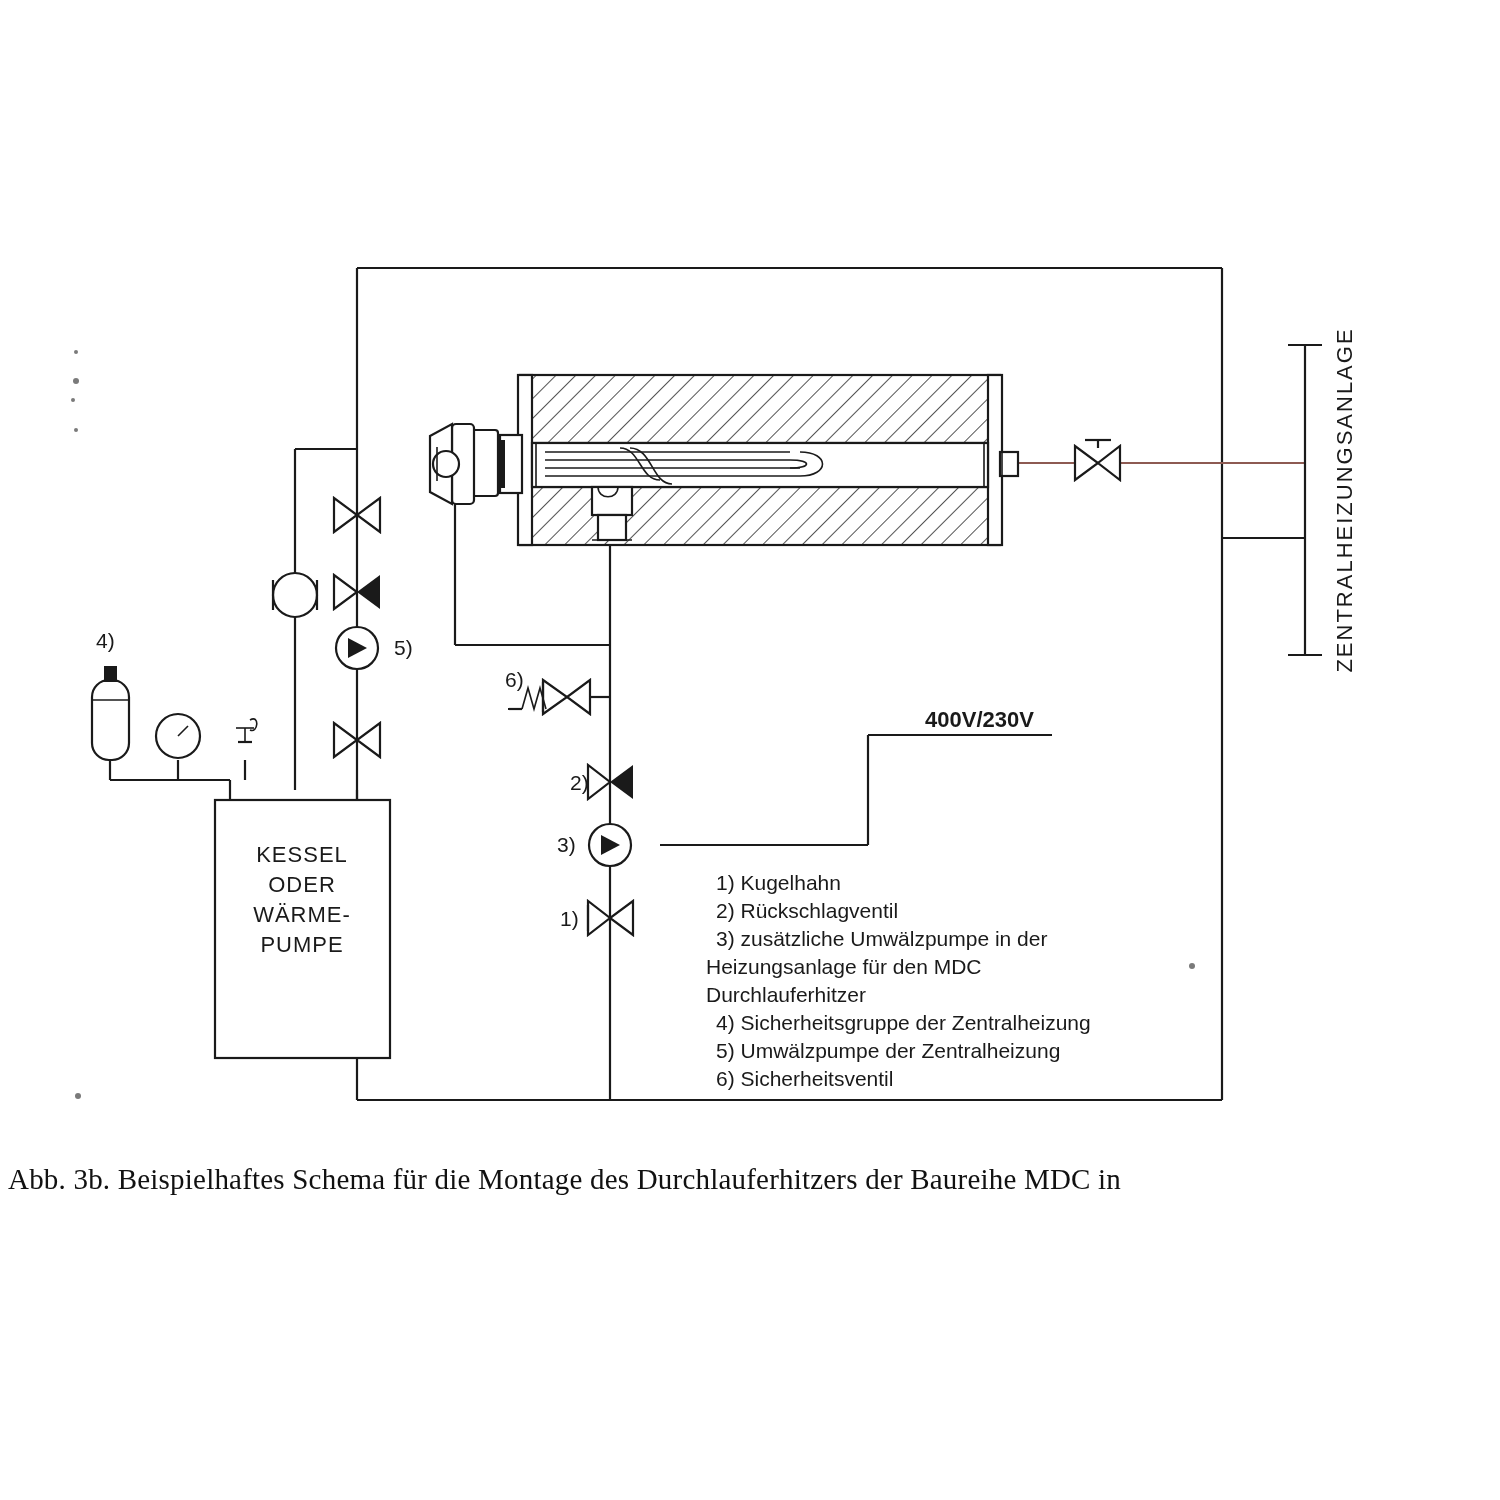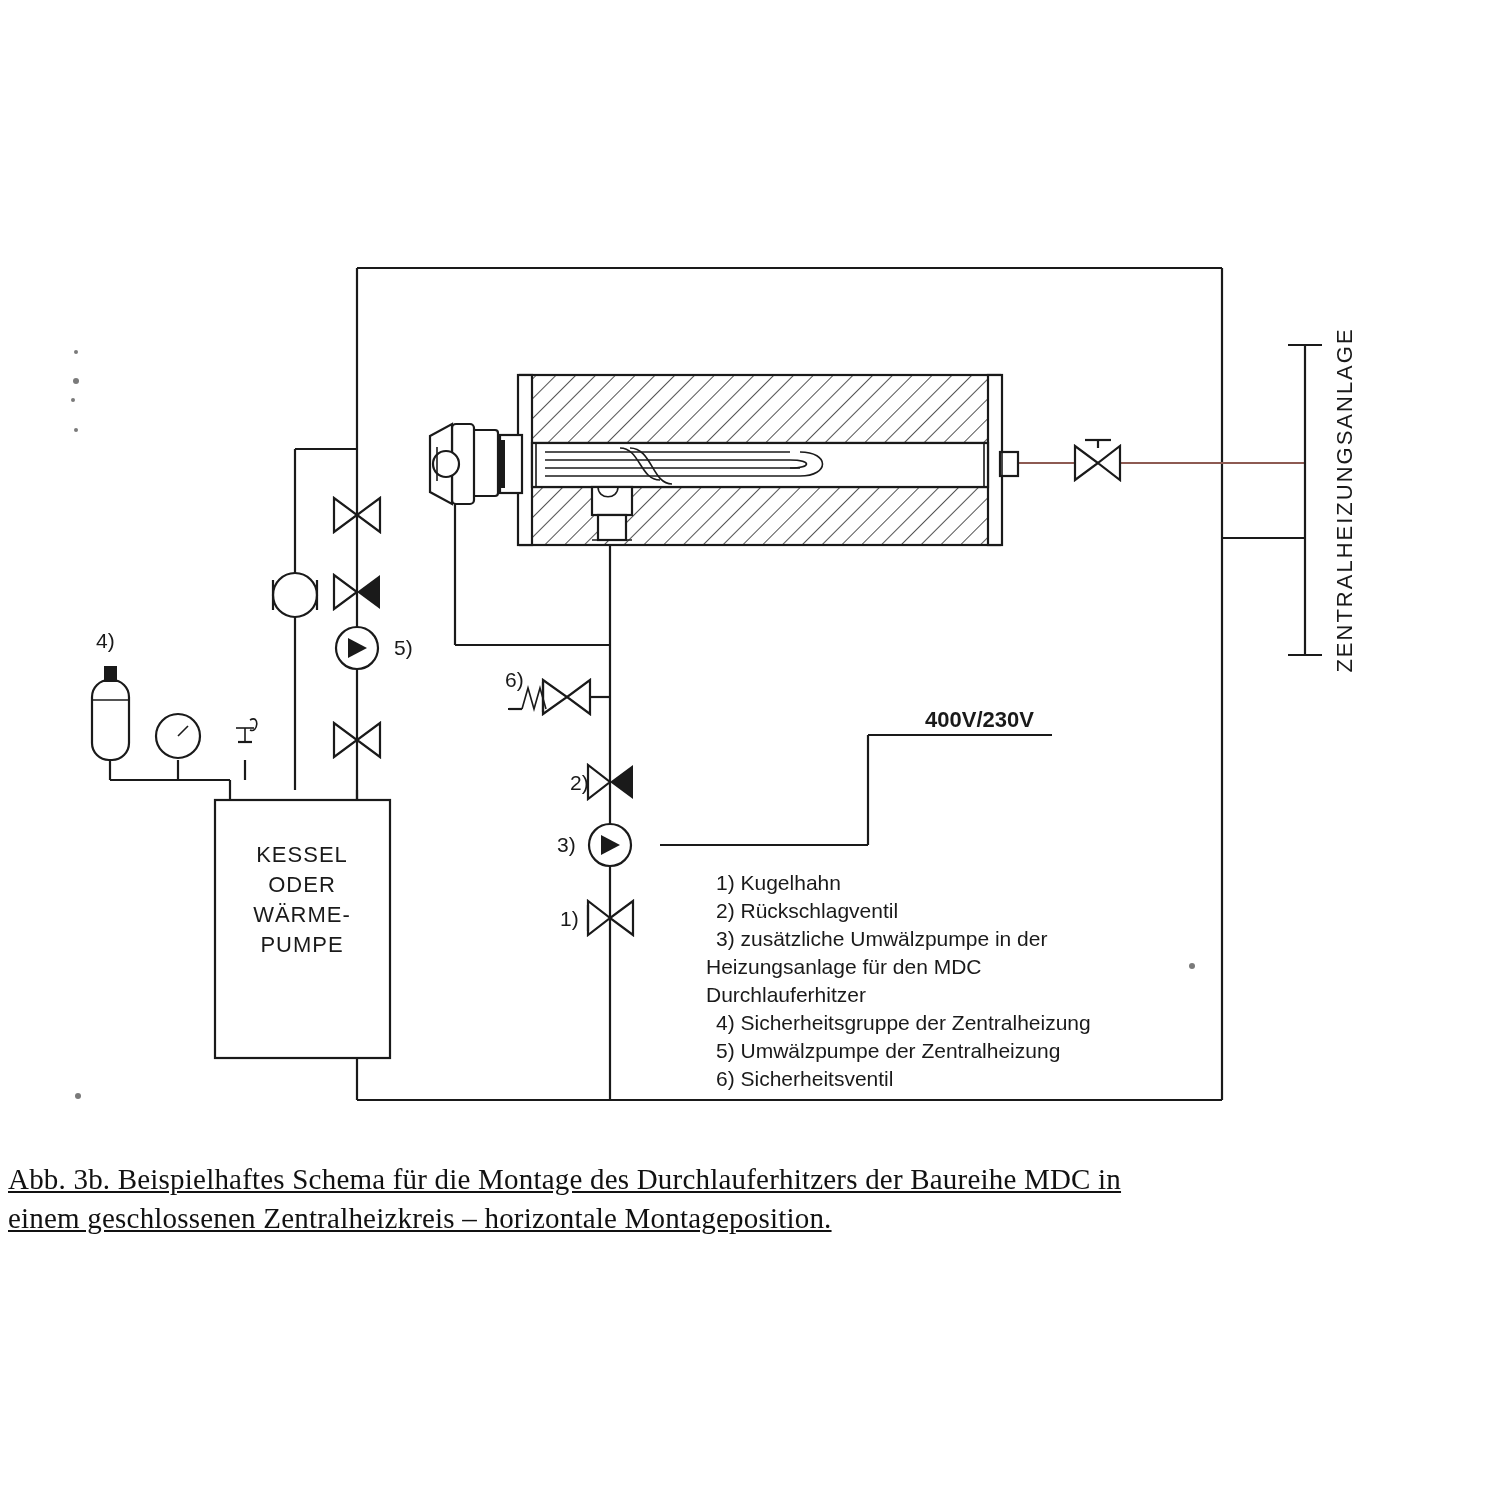--- a/index.html
+++ b/index.html
@@ -25,21 +25,20 @@
   .caption {
     position: absolute;
     left: 8px;
     top: 1160px;
     width: 1480px;
     font-family: "Liberation Serif", serif;
     font-size: 29px;
     line-height: 1.35;
     color: #111111;
     letter-spacing: 0.2px;
-    text-decoration: underline;
   }
   text {
     font-family: "Liberation Sans", sans-serif;
     fill: #1a1a1a;
   }
   .lbl-num {
     font-size: 21px;
   }
   .legend-txt {
     font-size: 21px;
@@ -299,16 +298,15 @@
       <circle class="speck" cx="76" cy="381" r="3"></circle>
       <circle class="speck" cx="73" cy="400" r="2"></circle>
       <circle class="speck" cx="76" cy="430" r="2"></circle>
       <circle class="speck" cx="78" cy="1096" r="3"></circle>
       <circle class="speck" cx="1192" cy="966" r="3"></circle>
     </g>
   </svg>
 
   <div class="caption">
     <div>Abb. 3b. Beispielhaftes Schema für die Montage des Durchlauferhitzers der Baureihe MDC in</div>
-    <div>einem geschlossenen Zentralheizkreis – horizontale Montageposition.</div>
   </div>
 
 </div>
 
 </body></html>

